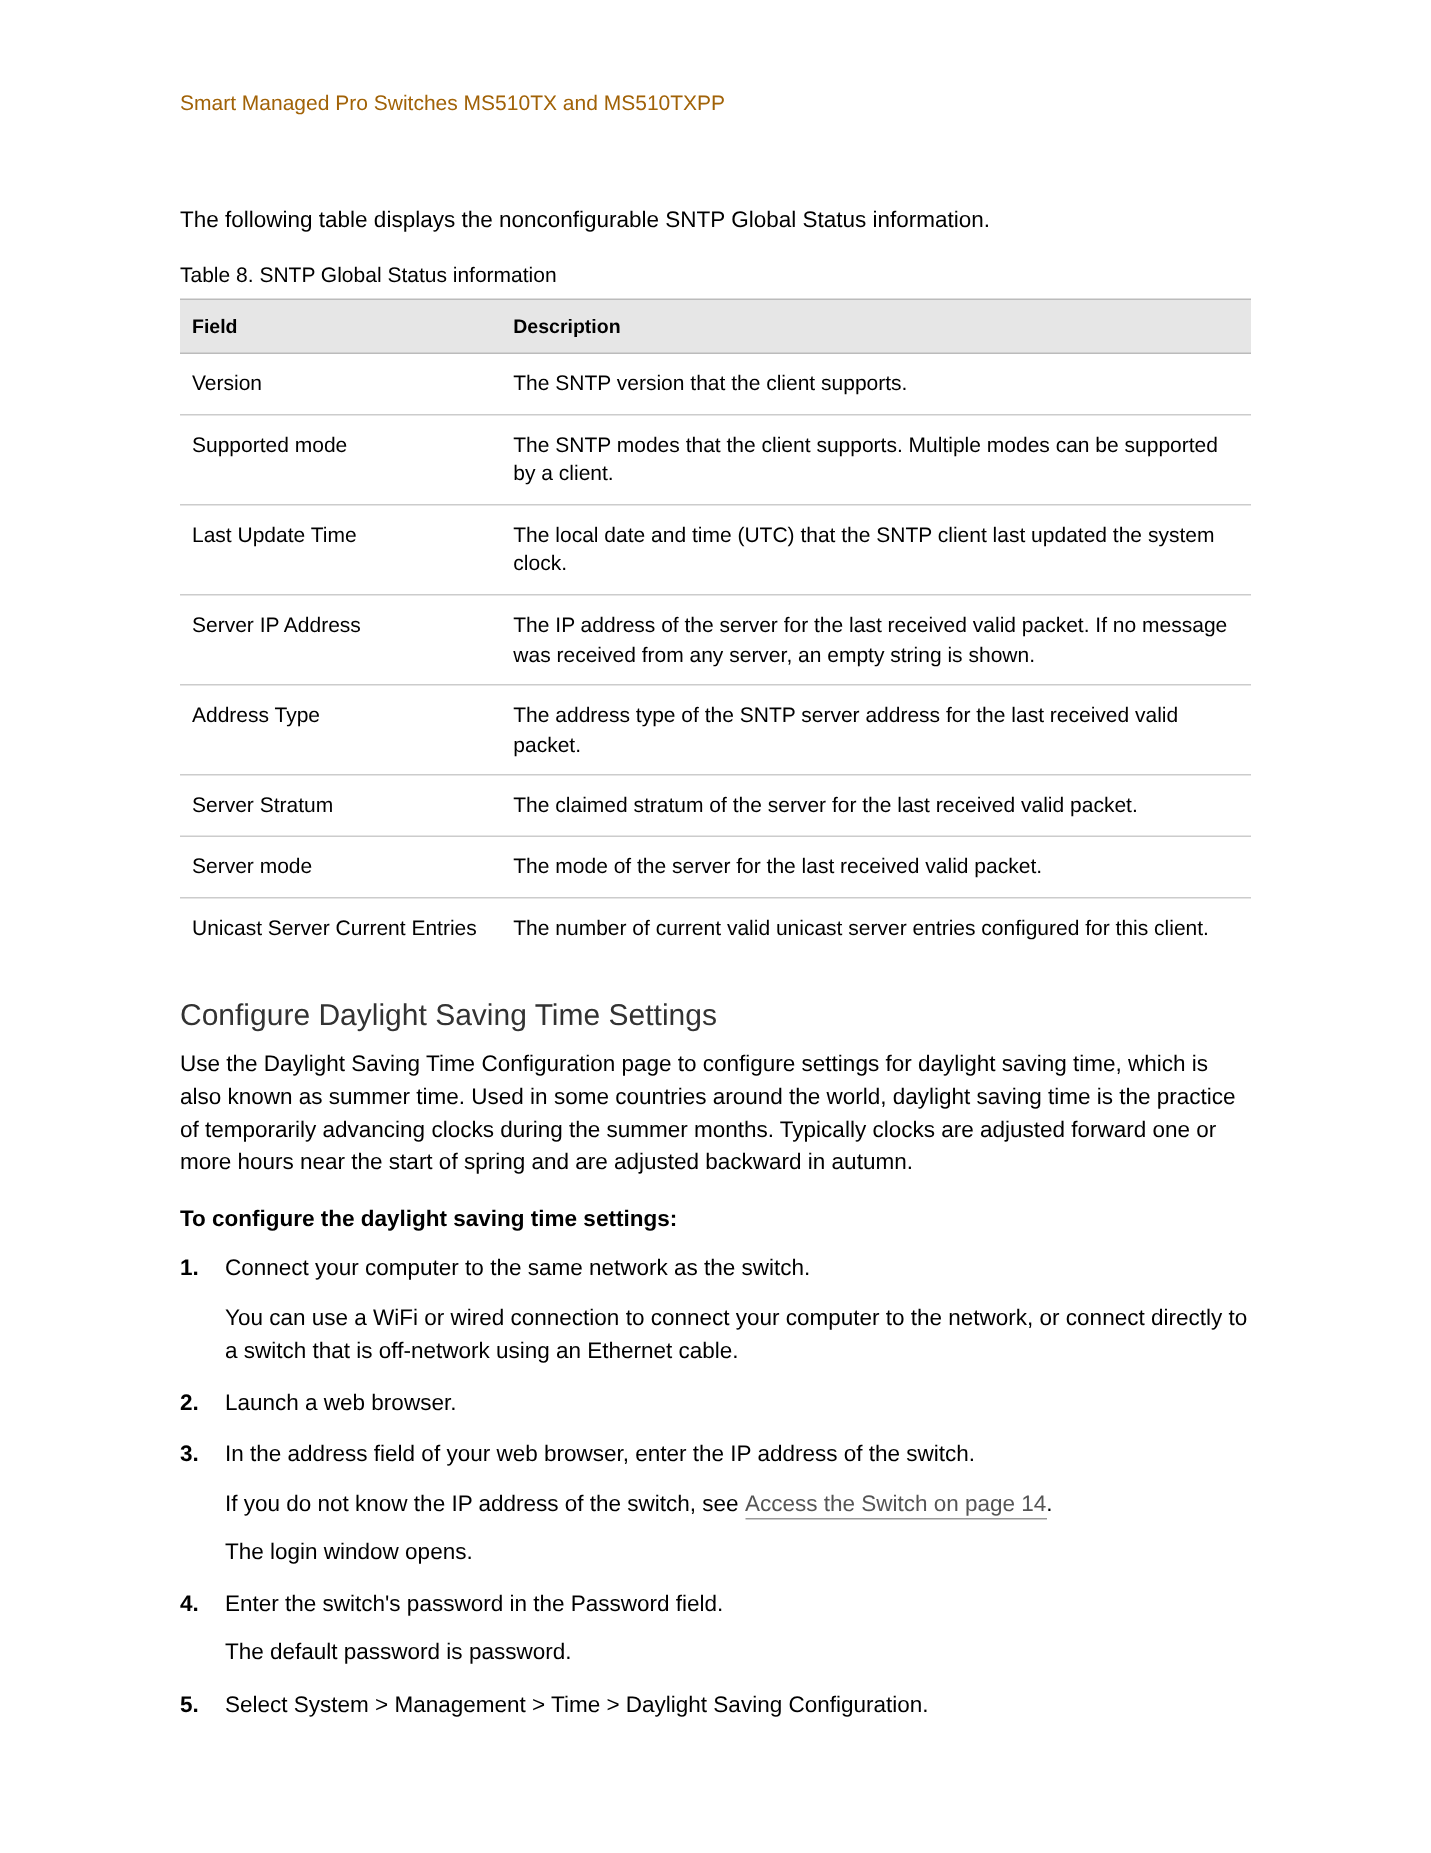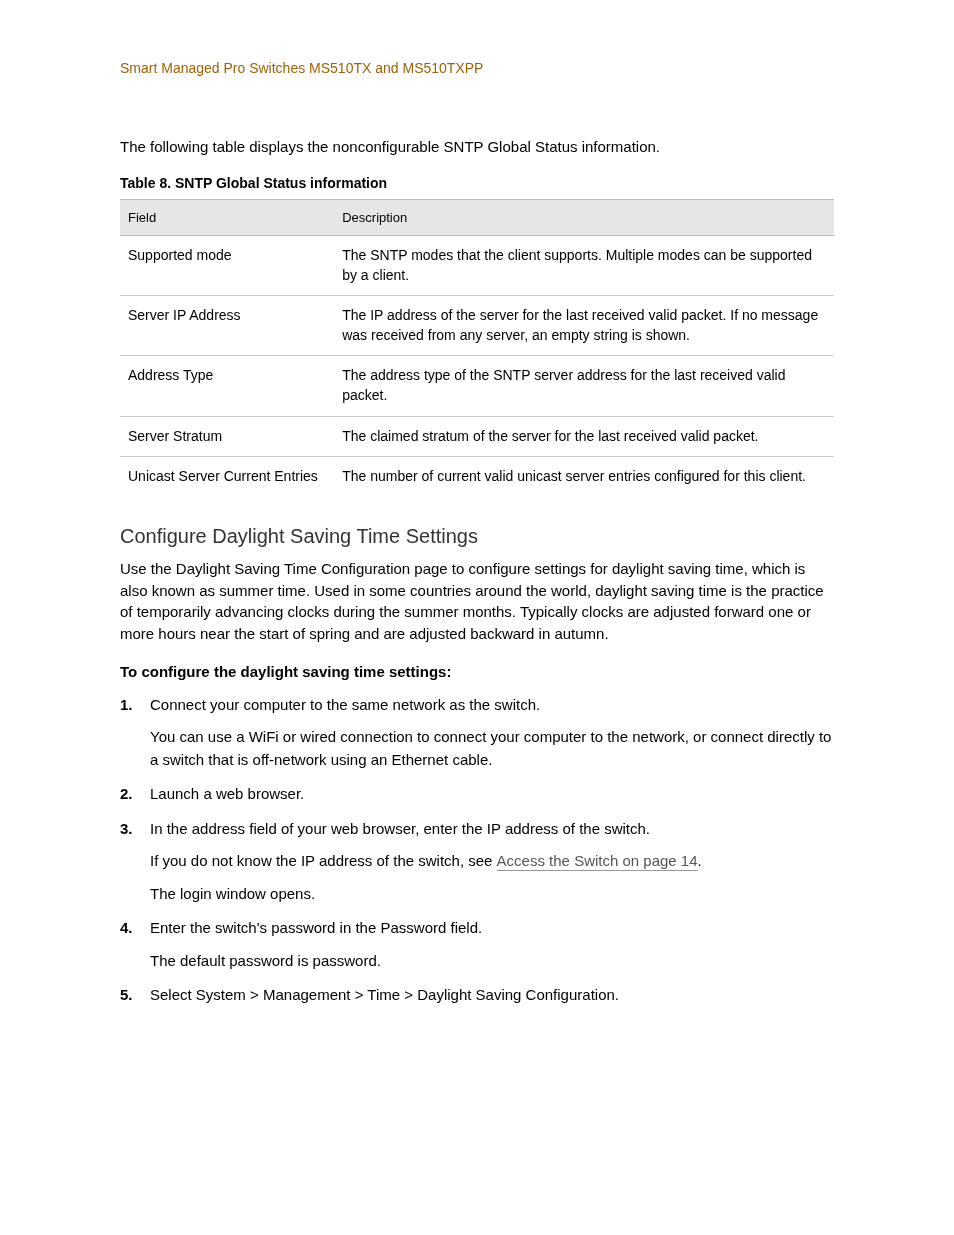--- a/index.html
+++ b/index.html
@@ -18,33 +18,33 @@
       margin-bottom: 60px;
       font-family: 'Segoe UI Light', 'Helvetica Neue', Arial, sans-serif;
     }
     .intro-para {
       font-size: 15px;
       margin-bottom: 18px;
       line-height: 1.4;
     }
     .table-caption {
       font-size: 14px;
-      font-weight: bold;
+      font-weight: normal;
       margin-bottom: 8px;
     }
     table {
       width: 100%;
       border-collapse: collapse;
       margin-bottom: 28px;
     }
     thead th {
       background: #e6e6e6;
       text-align: left;
       font-size: 13px;
-      font-weight: normal;
+      font-weight: bold;
       padding: 10px 8px;
       border-top: 1px solid #bbb;
       border-bottom: 1px solid #bbb;
     }
     tbody td {
       font-size: 14px;
       padding: 10px 8px;
       border-bottom: 1px solid #ccc;
       vertical-align: top;
       line-height: 1.4;
@@ -111,34 +111,46 @@
 
 <table>
   <thead>
     <tr>
       <th>Field</th>
       <th>Description</th>
     </tr>
   </thead>
   <tbody>
     <tr>
+        <td class="field-col">Version</td>
+        <td class="desc-col">The SNTP version that the client supports.</td>
+      </tr>
+    <tr>
         <td class="field-col">Supported mode</td>
         <td class="desc-col">The SNTP modes that the client supports. Multiple modes can be supported by a client.</td>
+      </tr>
+    <tr>
+        <td class="field-col">Last Update Time</td>
+        <td class="desc-col">The local date and time (UTC) that the SNTP client last updated the system clock.</td>
       </tr>
     <tr>
         <td class="field-col">Server IP Address</td>
         <td class="desc-col">The IP address of the server for the last received valid packet. If no message was received from any server, an empty string is shown.</td>
       </tr>
     <tr>
         <td class="field-col">Address Type</td>
         <td class="desc-col">The address type of the SNTP server address for the last received valid packet.</td>
       </tr>
     <tr>
         <td class="field-col">Server Stratum</td>
         <td class="desc-col">The claimed stratum of the server for the last received valid packet.</td>
+      </tr>
+    <tr>
+        <td class="field-col">Server mode</td>
+        <td class="desc-col">The mode of the server for the last received valid packet.</td>
       </tr>
     <tr>
         <td class="field-col">Unicast Server Current Entries</td>
         <td class="desc-col">The number of current valid unicast server entries configured for this client.</td>
       </tr>
   </tbody>
 </table>
 
 <h2 class="section-heading">Configure Daylight Saving Time Settings</h2>
 

